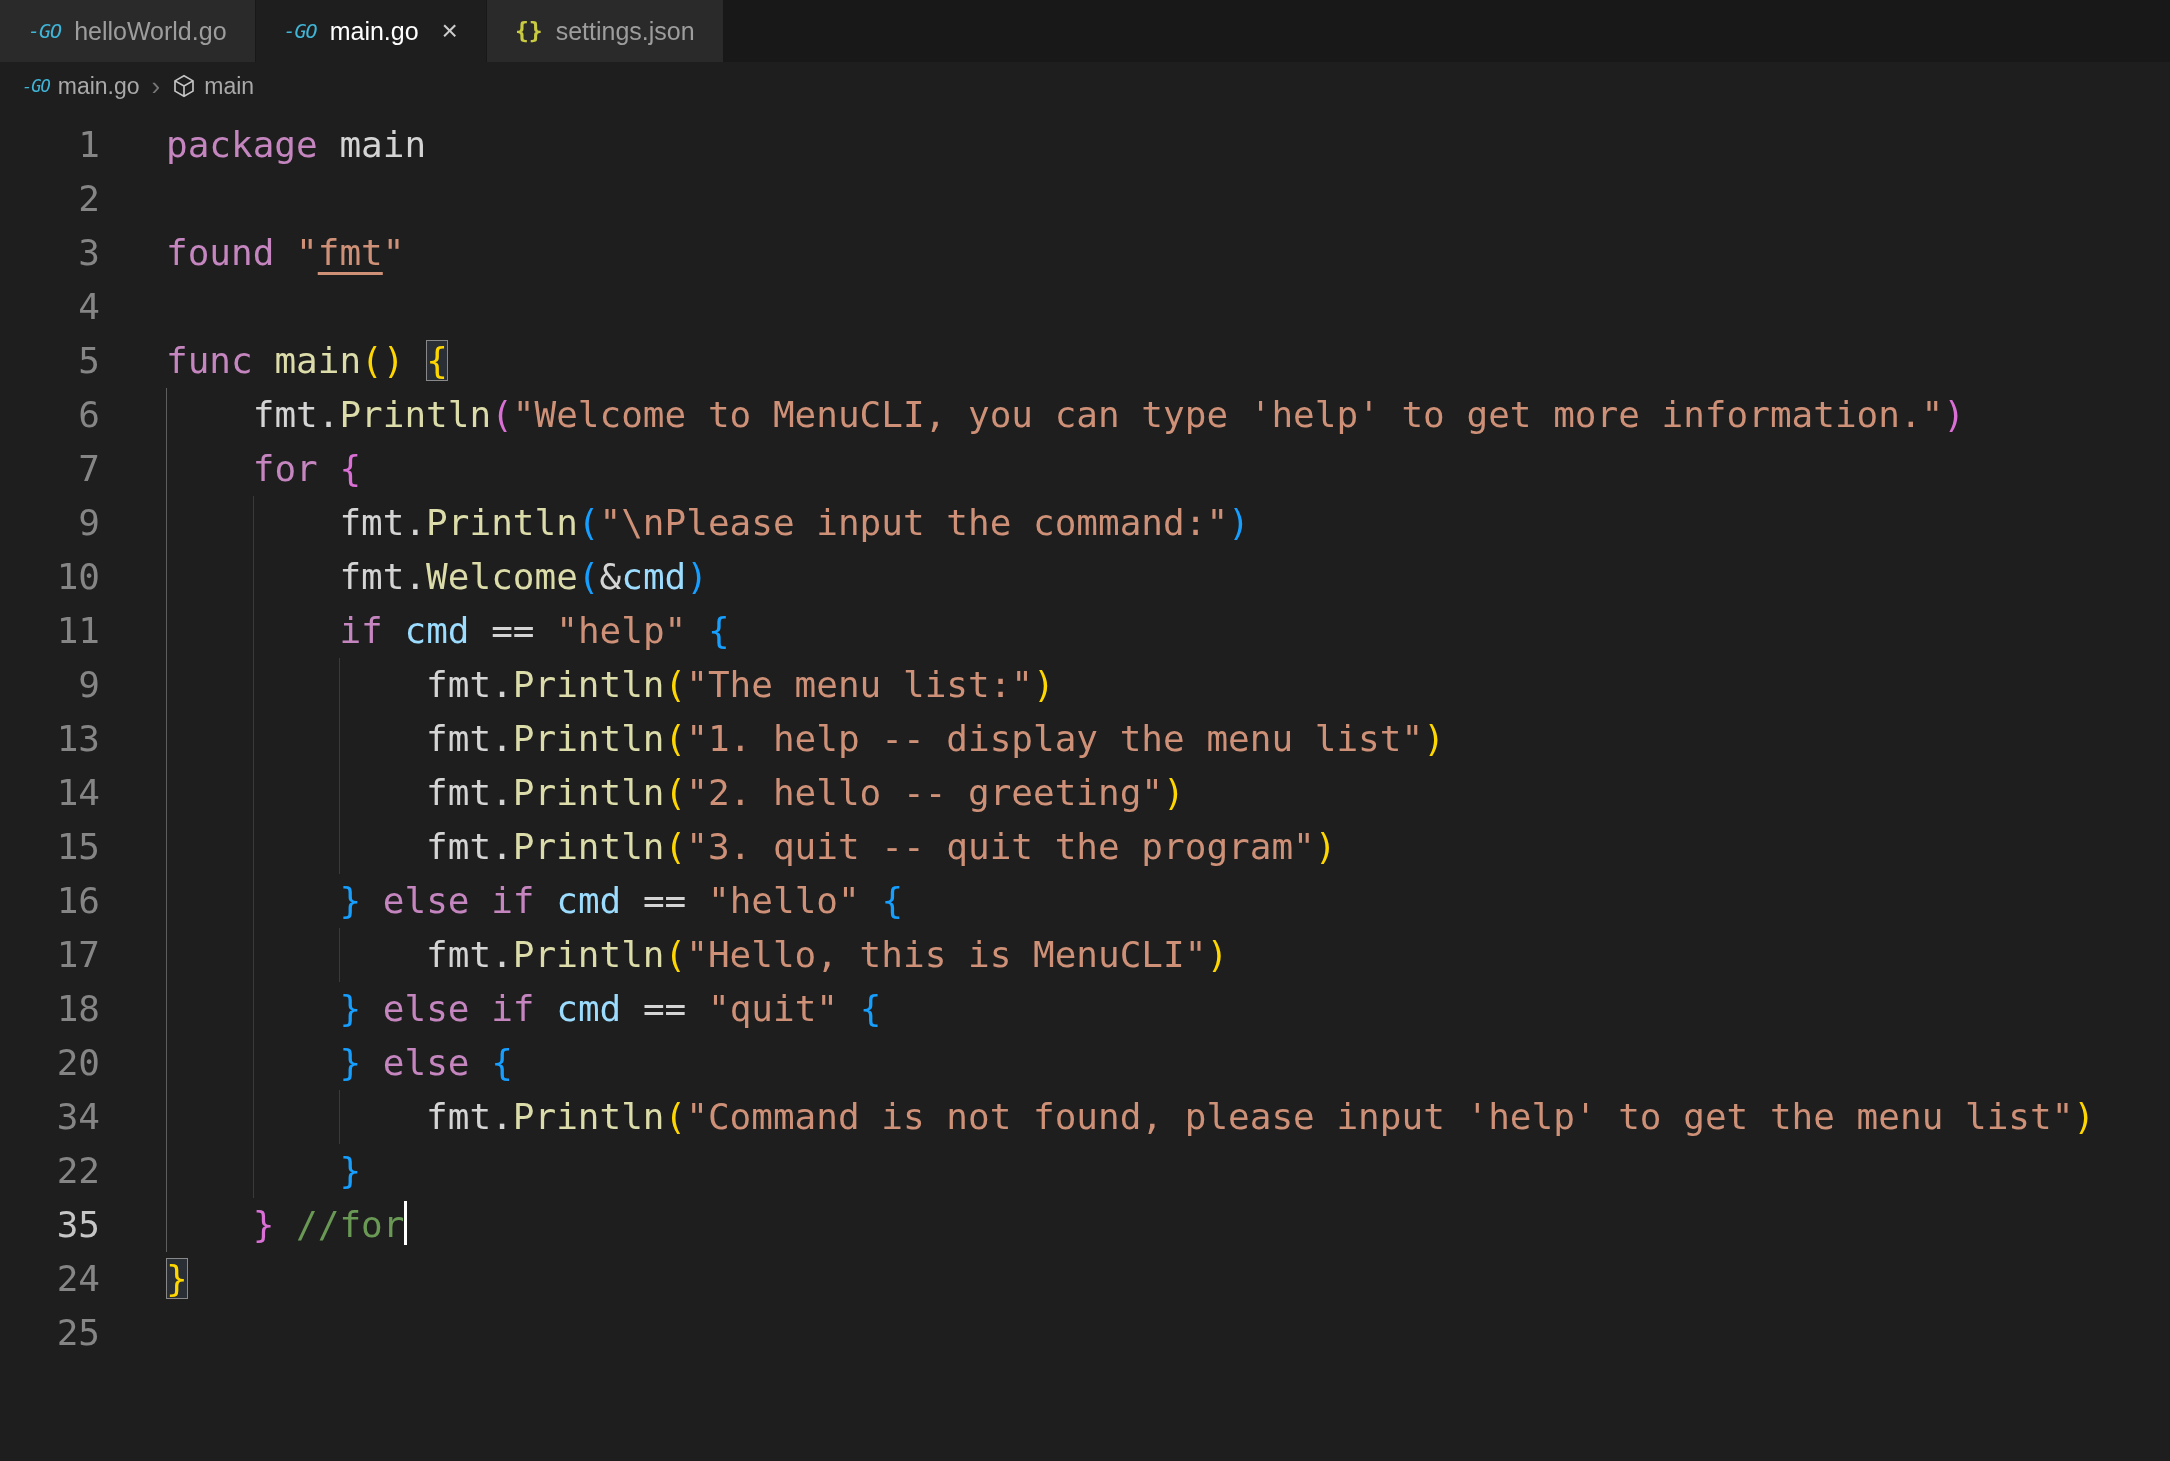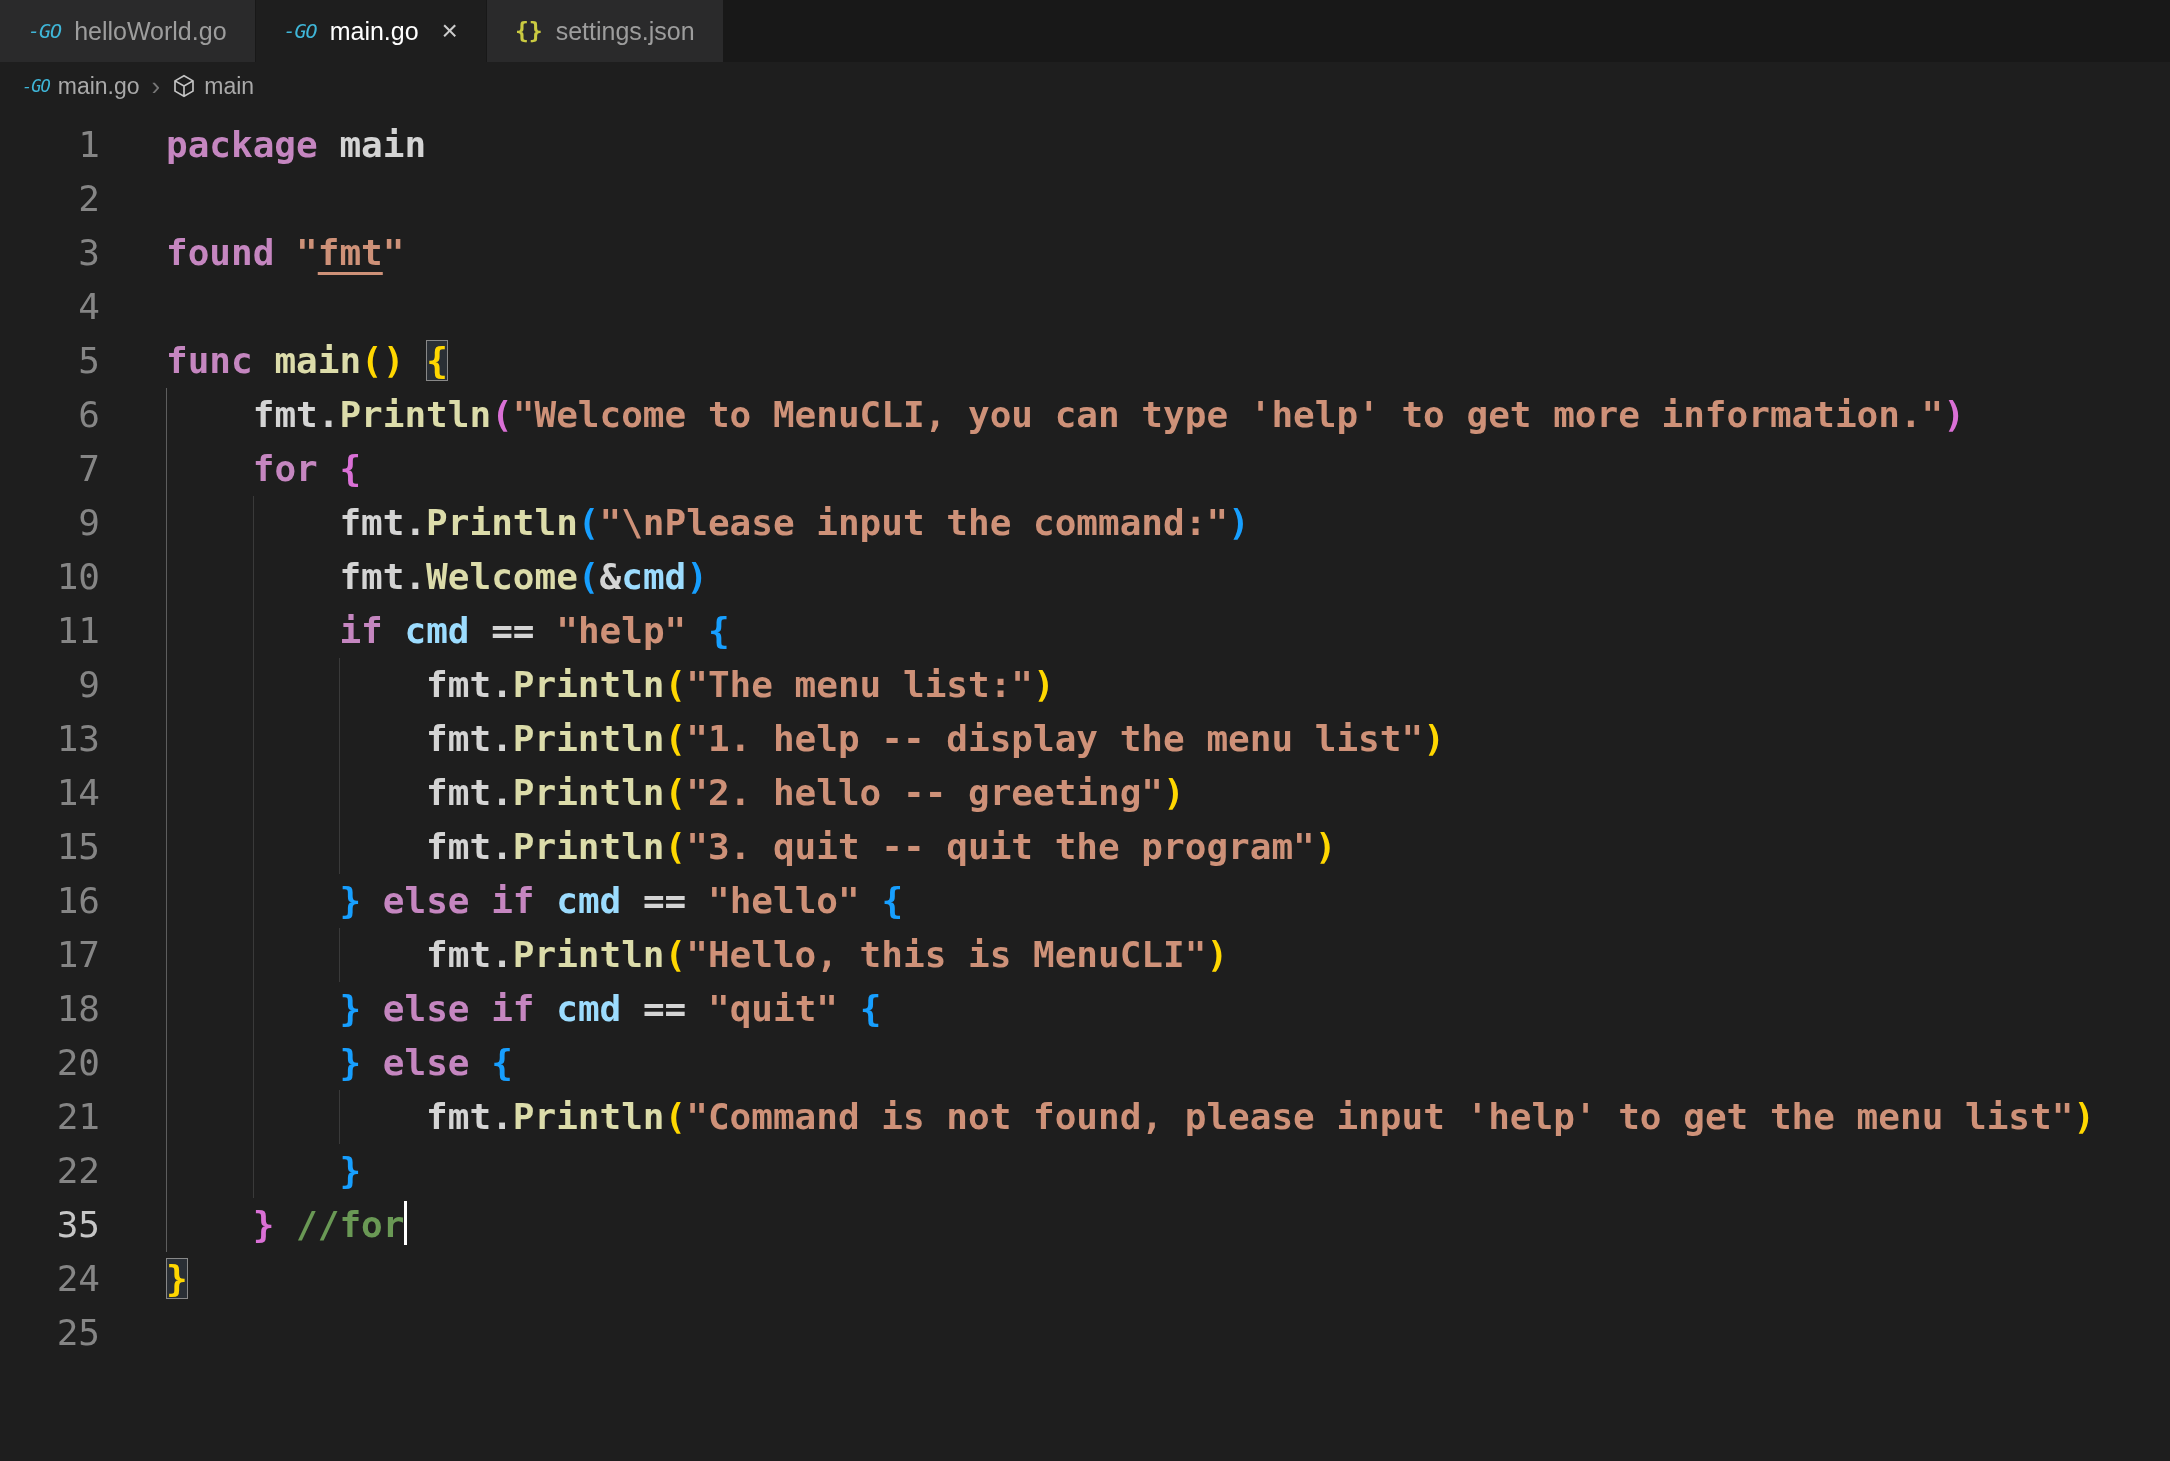--- a/index.html
+++ b/index.html
@@ -79,21 +79,21 @@
   }
   .line { height:54px; white-space:pre; }
   .ln {
     display:inline-block;
     width:100px;
     margin-right:66px;
     text-align:right;
     color: var(--linenum, #858585);
   }
   .ln.active { color: var(--linenum-active, #c6c6c6); }
-  .code { white-space:pre;font-weight:bold; }
+  .code { white-space:pre; }
 
   .ig { display:inline-block; position:relative; }
   .ig::before {
     content:"";
     position:absolute;
     left:0; top:0; bottom:0;
     width:1px;
     background: var(--guide, #3a3a3a);
   }
   .ig.ig0::before { background: var(--guide-active, #5e5e5e); }
@@ -180,18 +180,18 @@
     <div class="line"><span class="ln">10</span><span class="code"><span class="ig ig0">    </span><span class="ig ig1">    </span><span class="tk-pl">fmt.</span><span class="tk-fn">Welcome</span><span class="tk-p3">(</span><span class="tk-op">&amp;</span><span class="tk-v">cmd</span><span class="tk-p3">)</span></span></div>
     <div class="line"><span class="ln">11</span><span class="code"><span class="ig ig0">    </span><span class="ig ig1">    </span><span class="tk-kw">if</span><span class="tk-pl"> </span><span class="tk-v">cmd</span><span class="tk-pl"> </span><span class="tk-op">==</span><span class="tk-pl"> </span><span class="tk-str">"help"</span><span class="tk-pl"> </span><span class="tk-p3">{</span></span></div>
     <div class="line"><span class="ln">9</span><span class="code"><span class="ig ig0">    </span><span class="ig ig1">    </span><span class="ig ig2">    </span><span class="tk-pl">fmt.</span><span class="tk-fn">Println</span><span class="tk-p1">(</span><span class="tk-str">"The menu list:"</span><span class="tk-p1">)</span></span></div>
     <div class="line"><span class="ln">13</span><span class="code"><span class="ig ig0">    </span><span class="ig ig1">    </span><span class="ig ig2">    </span><span class="tk-pl">fmt.</span><span class="tk-fn">Println</span><span class="tk-p1">(</span><span class="tk-str">"1. help -- display the menu list"</span><span class="tk-p1">)</span></span></div>
     <div class="line"><span class="ln">14</span><span class="code"><span class="ig ig0">    </span><span class="ig ig1">    </span><span class="ig ig2">    </span><span class="tk-pl">fmt.</span><span class="tk-fn">Println</span><span class="tk-p1">(</span><span class="tk-str">"2. hello -- greeting"</span><span class="tk-p1">)</span></span></div>
     <div class="line"><span class="ln">15</span><span class="code"><span class="ig ig0">    </span><span class="ig ig1">    </span><span class="ig ig2">    </span><span class="tk-pl">fmt.</span><span class="tk-fn">Println</span><span class="tk-p1">(</span><span class="tk-str">"3. quit -- quit the program"</span><span class="tk-p1">)</span></span></div>
     <div class="line"><span class="ln">16</span><span class="code"><span class="ig ig0">    </span><span class="ig ig1">    </span><span class="tk-p3">}</span><span class="tk-pl"> </span><span class="tk-kw">else</span><span class="tk-pl"> </span><span class="tk-kw">if</span><span class="tk-pl"> </span><span class="tk-v">cmd</span><span class="tk-pl"> </span><span class="tk-op">==</span><span class="tk-pl"> </span><span class="tk-str">"hello"</span><span class="tk-pl"> </span><span class="tk-p3">{</span></span></div>
     <div class="line"><span class="ln">17</span><span class="code"><span class="ig ig0">    </span><span class="ig ig1">    </span><span class="ig ig2">    </span><span class="tk-pl">fmt.</span><span class="tk-fn">Println</span><span class="tk-p1">(</span><span class="tk-str">"Hello, this is MenuCLI"</span><span class="tk-p1">)</span></span></div>
     <div class="line"><span class="ln">18</span><span class="code"><span class="ig ig0">    </span><span class="ig ig1">    </span><span class="tk-p3">}</span><span class="tk-pl"> </span><span class="tk-kw">else</span><span class="tk-pl"> </span><span class="tk-kw">if</span><span class="tk-pl"> </span><span class="tk-v">cmd</span><span class="tk-pl"> </span><span class="tk-op">==</span><span class="tk-pl"> </span><span class="tk-str">"quit"</span><span class="tk-pl"> </span><span class="tk-p3">{</span></span></div>
     <div class="line"><span class="ln">20</span><span class="code"><span class="ig ig0">    </span><span class="ig ig1">    </span><span class="tk-p3">}</span><span class="tk-pl"> </span><span class="tk-kw">else</span><span class="tk-pl"> </span><span class="tk-p3">{</span></span></div>
-    <div class="line"><span class="ln">21</span><span class="code"><span class="ig ig0">    </span><span class="ig ig1">    </span><span class="ig ig2">    </span><span class="tk-pl">fmt.</span><span class="tk-fn">Println</span><span class="tk-p1">(</span><span class="tk-str">"Command is not found, please input 'help' to get the menu list"</span><span class="tk-p1">)</span></span></div>
+    <div class="line"><span class="ln">34</span><span class="code"><span class="ig ig0">    </span><span class="ig ig1">    </span><span class="ig ig2">    </span><span class="tk-pl">fmt.</span><span class="tk-fn">Println</span><span class="tk-p1">(</span><span class="tk-str">"Command is not found, please input 'help' to get the menu list"</span><span class="tk-p1">)</span></span></div>
     <div class="line"><span class="ln">22</span><span class="code"><span class="ig ig0">    </span><span class="ig ig1">    </span><span class="tk-p3">}</span></span></div>
     <div class="line"><span class="ln active">35</span><span class="code"><span class="ig ig0">    </span><span class="tk-p2">}</span><span class="tk-pl"> </span><span class="tk-cmt">//for</span><span class="cursor"></span></span></div>
     <div class="line"><span class="ln">24</span><span class="code"><span class="tk-p1m">}</span></span></div>
     <div class="line"><span class="ln">25</span><span class="code"></span></div>
   </div>
 
 </body></html>

